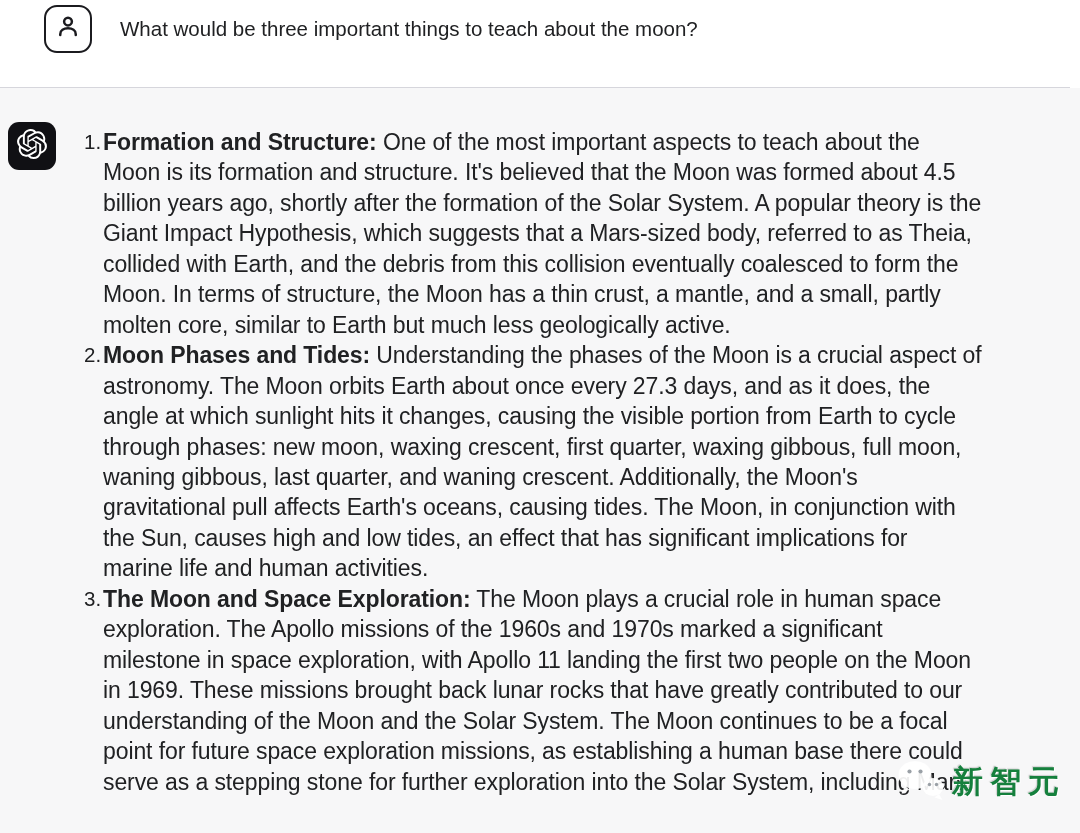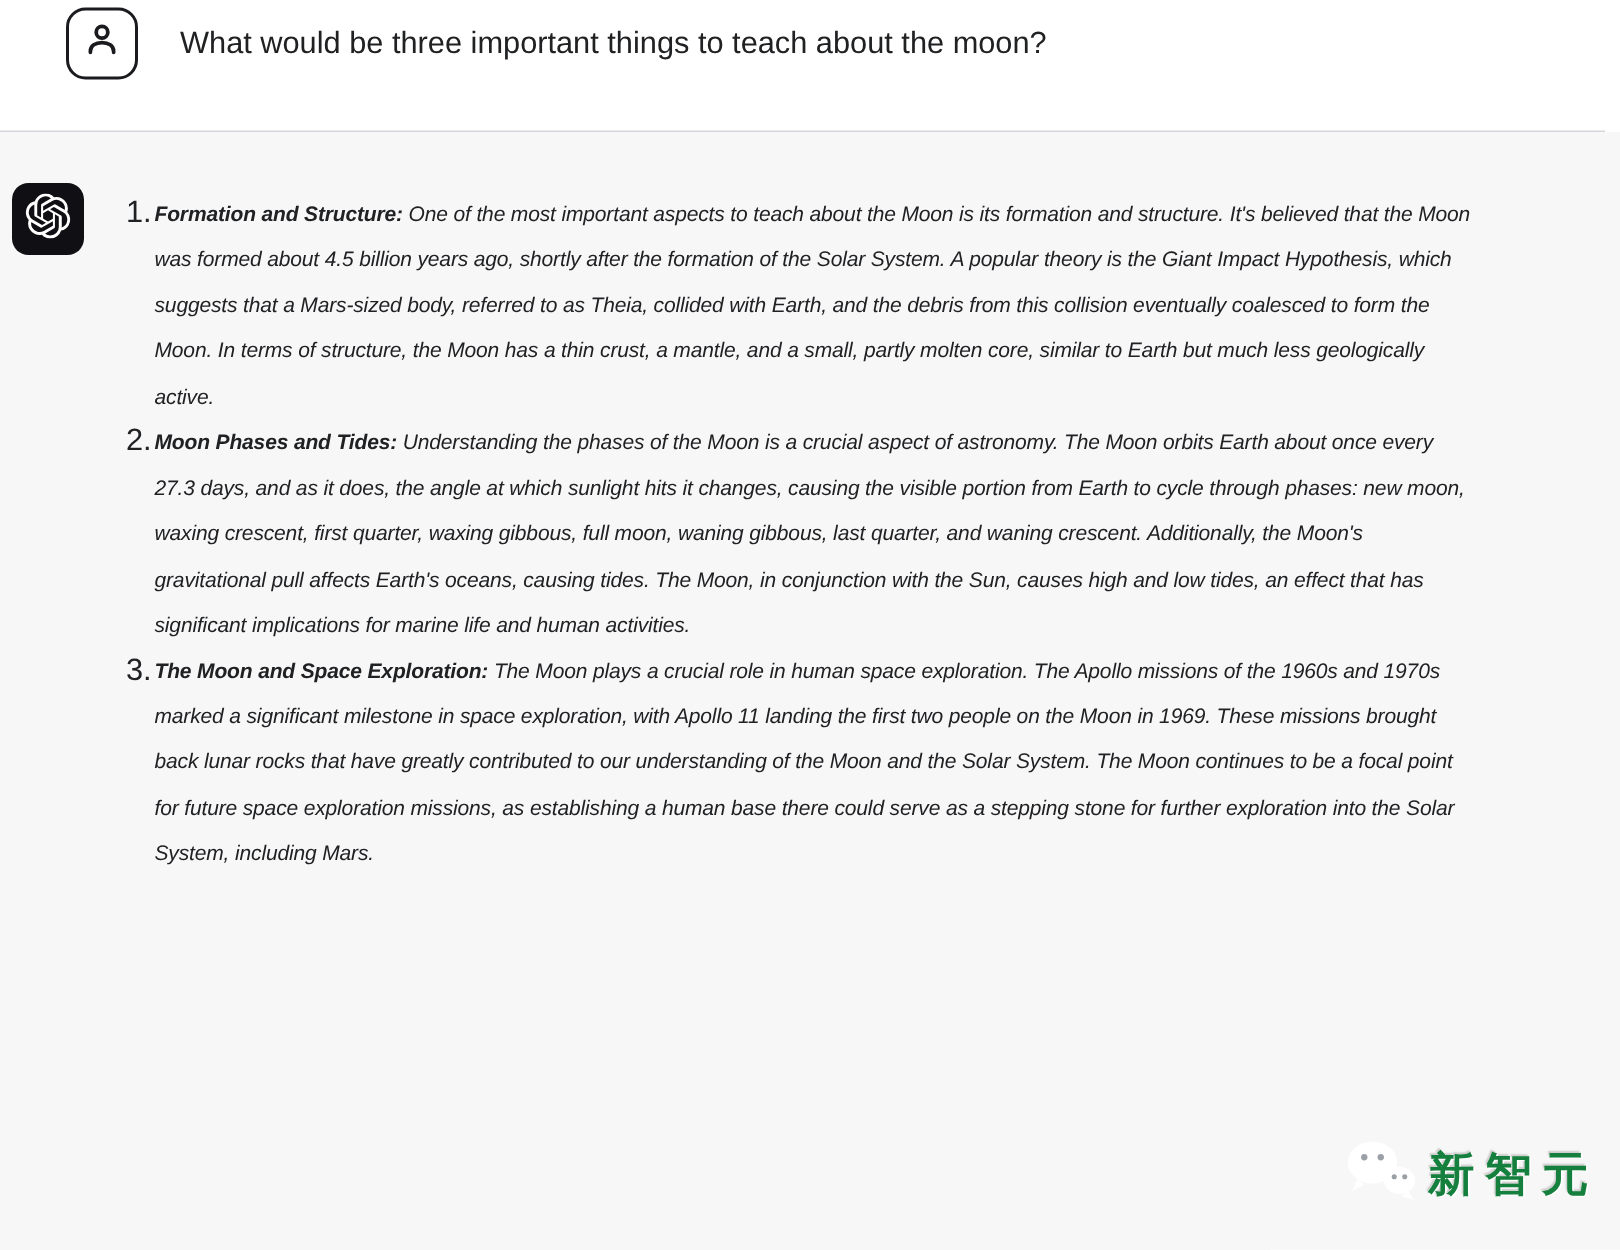--- a/index.html
+++ b/index.html
@@ -74,24 +74,23 @@
     align-items: flex-start;
   }
   .num {
     flex: 0 0 auto;
     width: 19px;
     font-size: 20.5px;
     line-height: 30.45px;
   }
   .item-text {
     width: 880px;
-    font-size: 14px;
+    font-size: 23px;
     line-height: 30.45px;
     letter-spacing: -0.1px;
-    font-style: italic;
   }
   .item-text b { font-weight: 700; }
 
   
   .watermark {
     position: absolute;
     right: 14px;
     top: 758px;
     display: flex;
     align-items: center;

